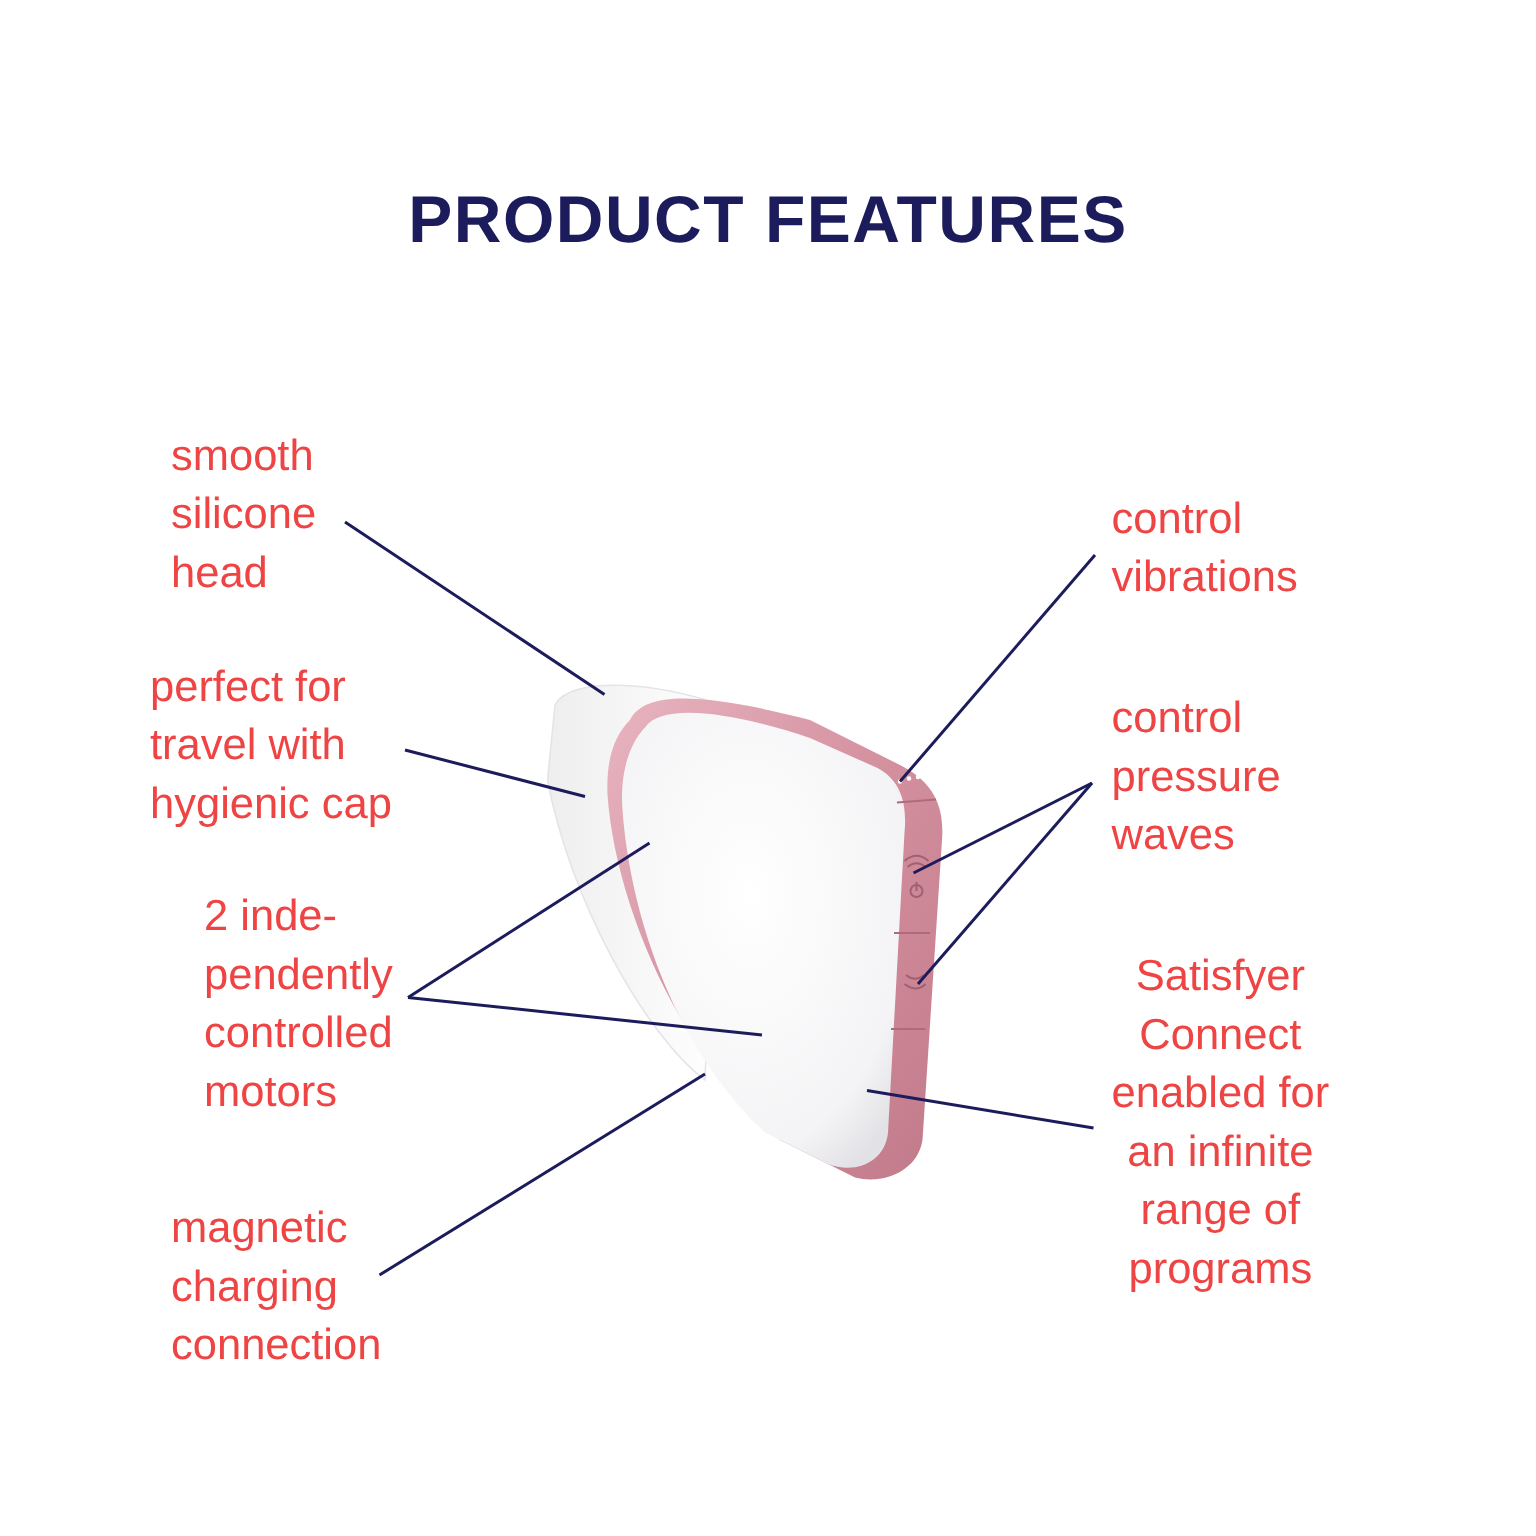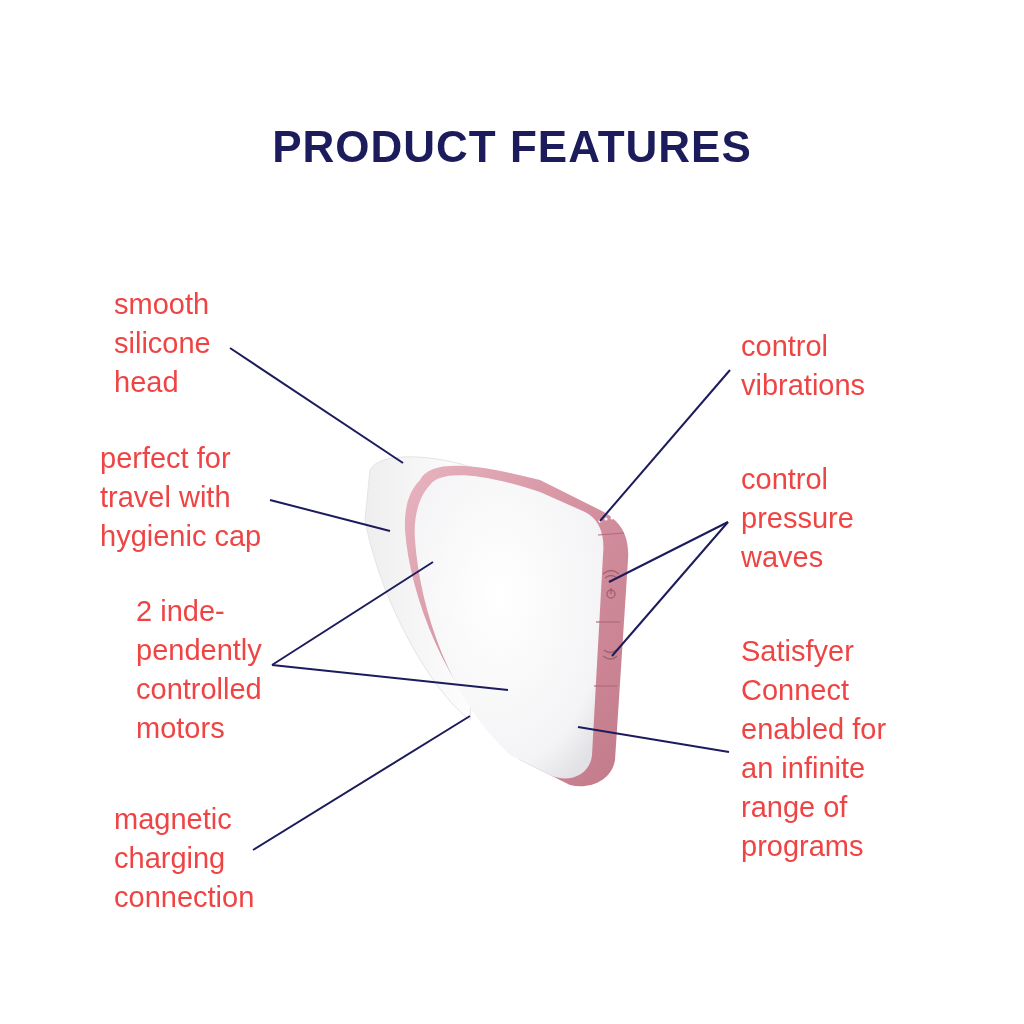--- a/index.html
+++ b/index.html
@@ -84,18 +84,18 @@
 motors</div>
 <div class="label" style="left:114px; top:788px;margin-top:12px;">magnetic
 charging
 connection</div>
 
 <div class="label" style="left:741px; top:327px;">control
 vibrations</div>
 <div class="label" style="left:741px; top:460px;">control
 pressure
 waves</div>
-<div class="label" style="left:741px; top:632px;">Satisfyer
+<div class="label" style="left:741px; top:632px;text-align:center;">Satisfyer
 Connect
 enabled for
 an infinite
 range of
 programs</div>
 
 </body></html>

